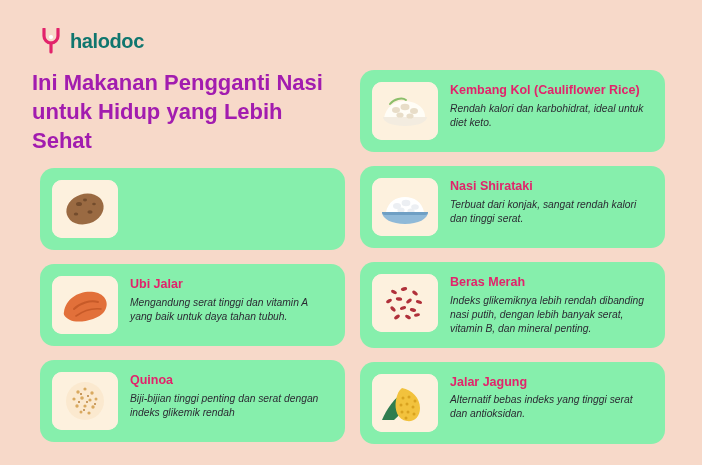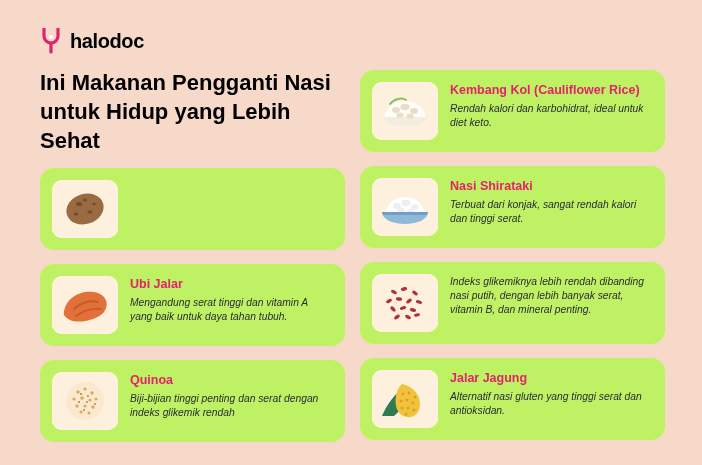--- a/index.html
+++ b/index.html
@@ -31,53 +31,53 @@
     gap: 8px;
   }
   .brand-mark {
     width: 22px;
     height: 26px;
     position: relative;
   }
   .brand-name {
     font-size: 20px;
     font-weight: bold;
-    color: #000000;
+    color: #0f766e;
     letter-spacing: -0.4px;
   }
 
   
   .headline {
     position: absolute;
-    left: 40px;
+    left: 32px;
     top: 68px;
     width: 305px;
     font-size: 22px;
     line-height: 1.32;
     font-weight: bold;
-    color: #000000;
+    color: #a21caf;
   }
 
   
   .col {
     position: absolute;
     width: 305px;
   }
   .col-left {
     left: 40px;
     top: 168px;
   }
   .col-right {
     left: 360px;
     top: 70px;
   }
 
   
   .card {
-    background: #bef264;
+    background: #86efac;
     border-radius: 14px;
     display: flex;
     align-items: flex-start;
     padding: 12px 14px 12px 12px;
     margin-bottom: 14px;
     box-sizing: border-box;
     min-height: 74px;
   }
   .card-thumb {
     width: 66px;
@@ -257,20 +257,21 @@
             <ellipse cx="21" cy="35" rx="3.2" ry="1.7" transform="rotate(45 21 35)"></ellipse>
             <ellipse cx="31" cy="34" rx="3.2" ry="1.7" transform="rotate(-20 31 34)"></ellipse>
             <ellipse cx="41" cy="36" rx="3.2" ry="1.7" transform="rotate(15 41 36)"></ellipse>
             <ellipse cx="25" cy="43" rx="3.2" ry="1.7" transform="rotate(-35 25 43)"></ellipse>
             <ellipse cx="36" cy="43" rx="3.2" ry="1.7" transform="rotate(30 36 43)"></ellipse>
             <ellipse cx="45" cy="41" rx="3" ry="1.6" transform="rotate(-10 45 41)"></ellipse>
           </g>
         </svg>
       </div>
       <div class="card-body">
+        <div class="card-title">Beras Merah</div>
         <div class="card-desc">Indeks glikemiknya lebih rendah dibanding nasi putih, dengan lebih banyak serat, vitamin B, dan mineral penting.</div>
       </div>
     </div>
 
     <div class="card">
       <div class="card-thumb">
         <svg class="thumb-svg" viewBox="0 0 66 58" aria-hidden="true">
           <rect width="66" height="58" fill="#fdf1de"></rect>
           <path d="M10 46 C14 36 22 24 34 16 C36 26 32 38 22 46 Z" fill="#2f7d4f"></path>
           <path d="M30 14 C40 16 48 24 48 34 C48 43 42 48 35 47 C26 46 22 36 24 26 C25 20 27 16 30 14 Z" fill="#f2c23d"></path>
@@ -283,19 +284,19 @@
               <circle cx="41" cy="33" r="1.5"></circle>
             <circle cx="30" cy="38" r="1.5"></circle>
               <circle cx="36" cy="38" r="1.5"></circle>
             <circle cx="42" cy="40" r="1.5"></circle>
               <circle cx="34" cy="44" r="1.5"></circle>
           </g>
         </svg>
       </div>
       <div class="card-body">
         <div class="card-title">Jalar Jagung</div>
-        <div class="card-desc">Alternatif nasi gluten yang tinggi serat dan antioksidan.</div>
+        <div class="card-desc">Alternatif bebas indeks yang tinggi serat dan antioksidan.</div>
       </div>
     </div>
 
   </div>
 
 </div>
 
 </body></html>

